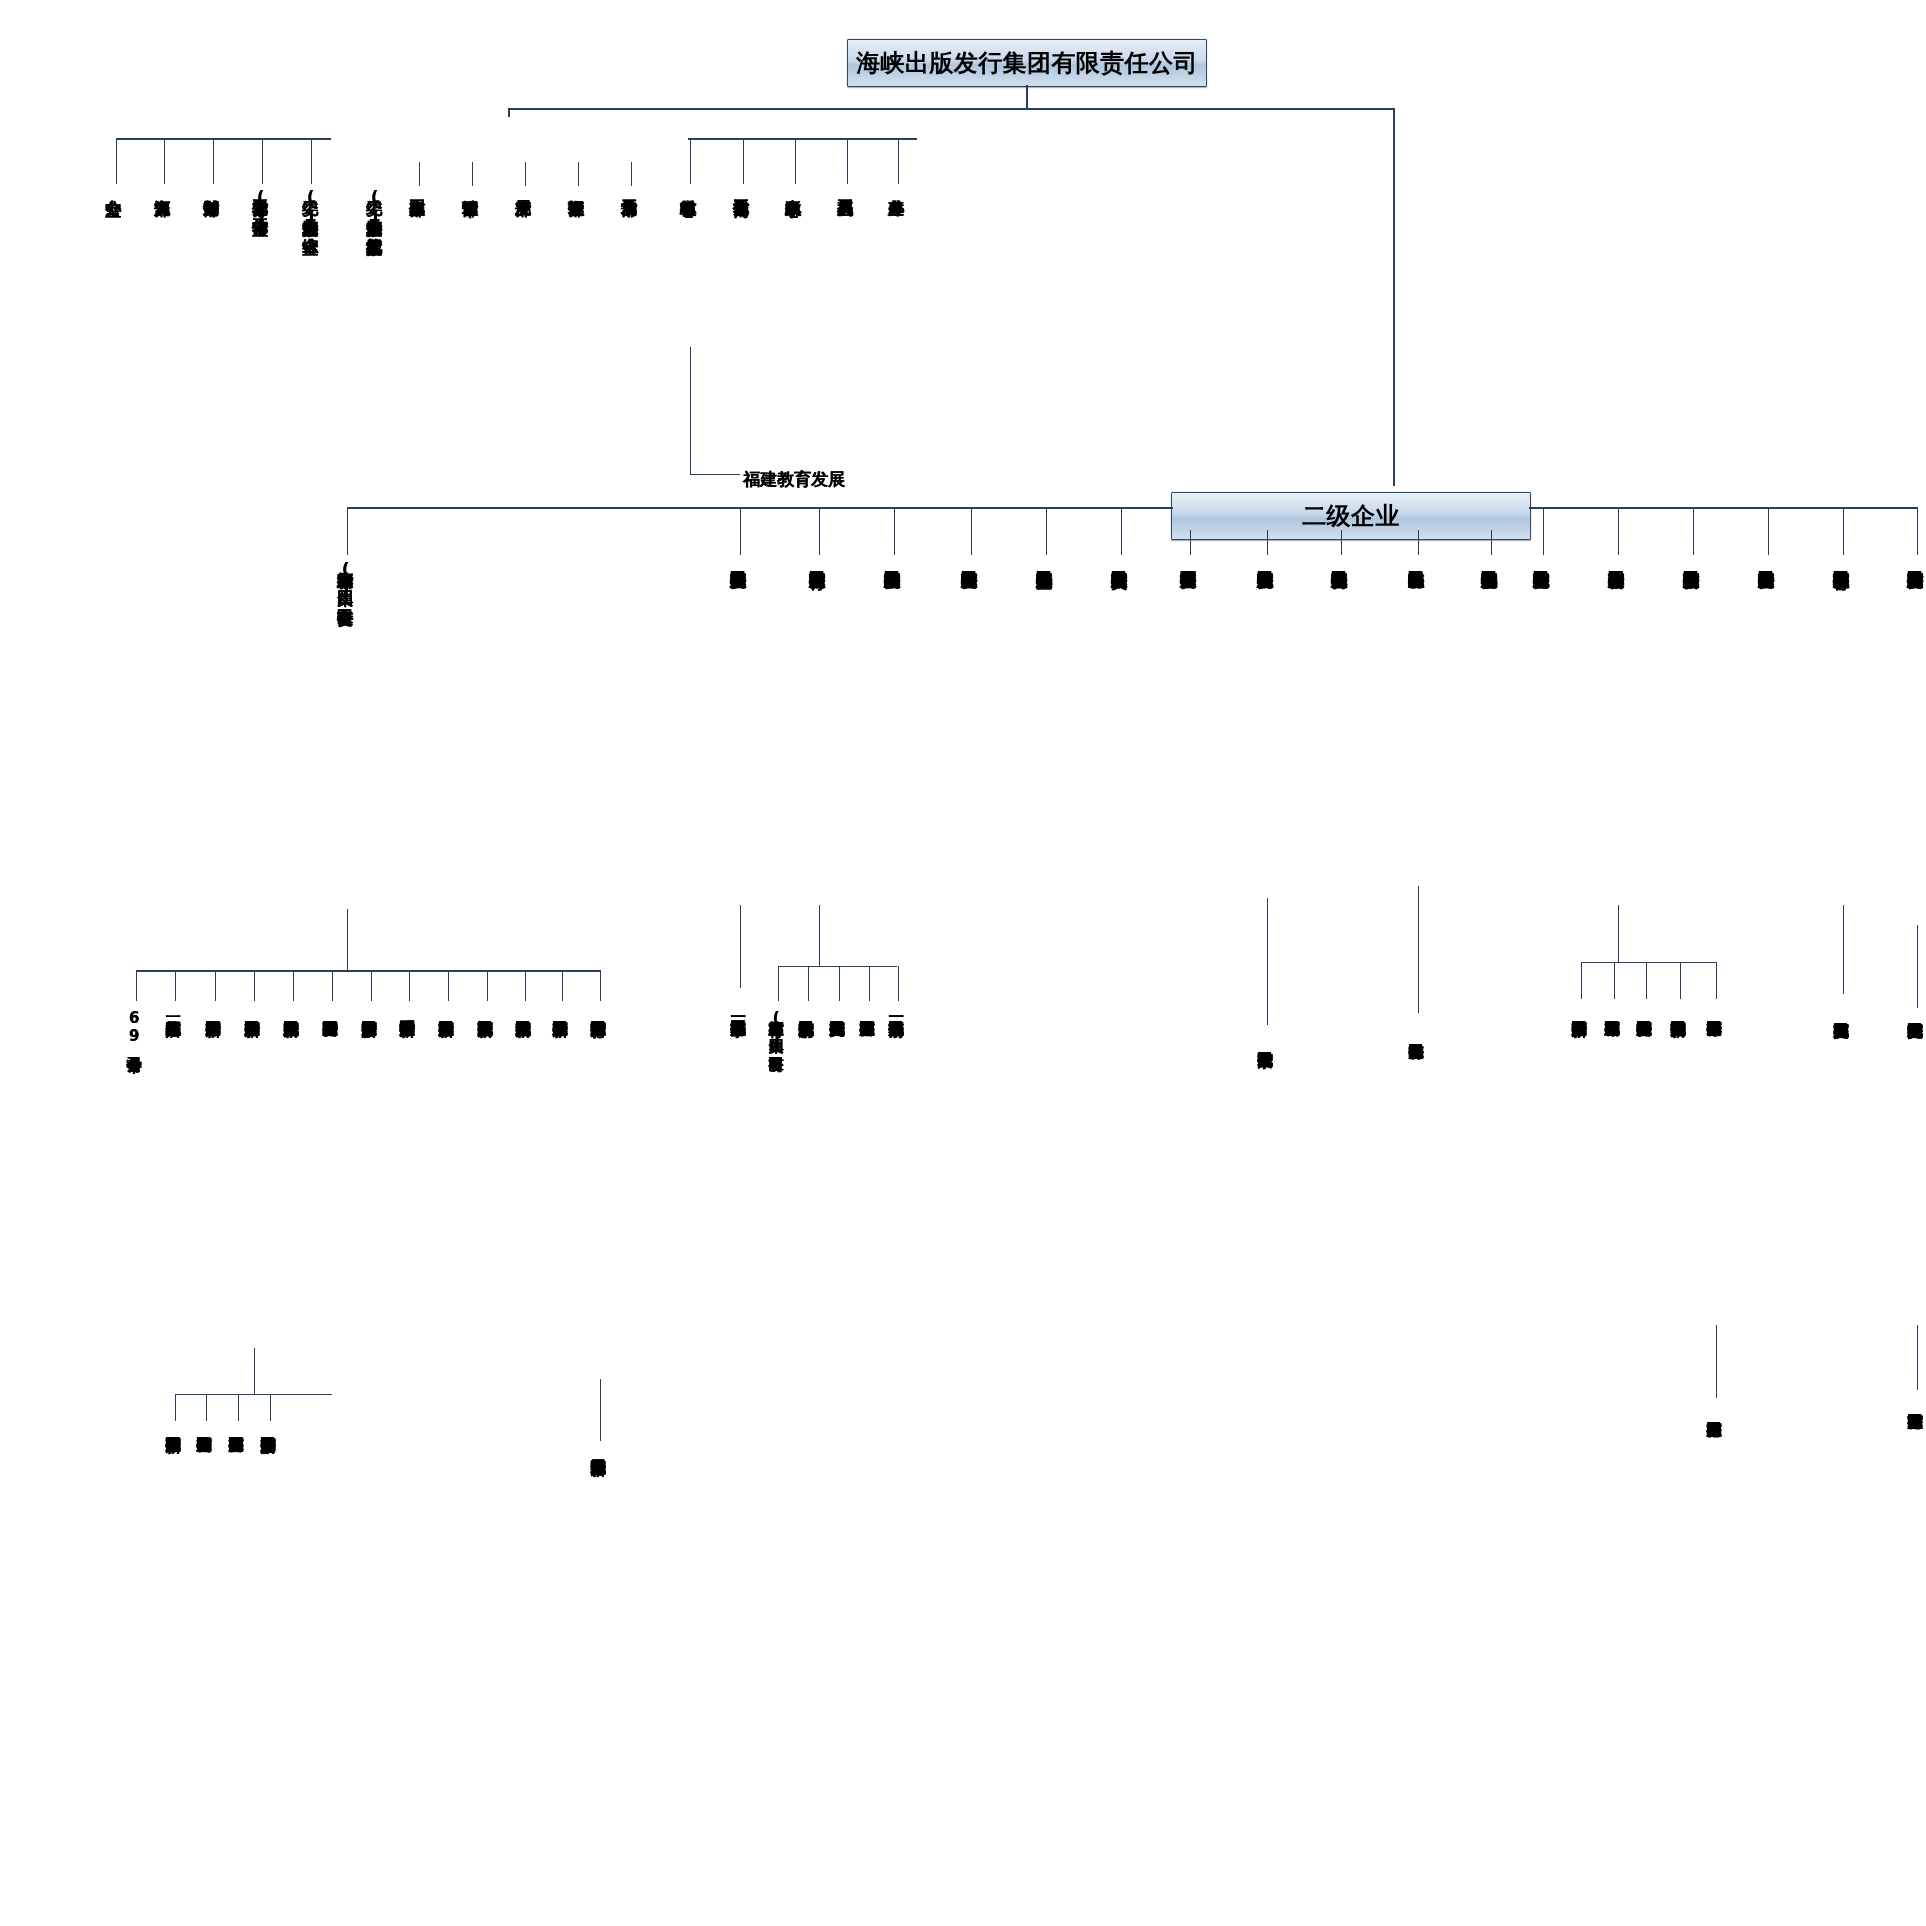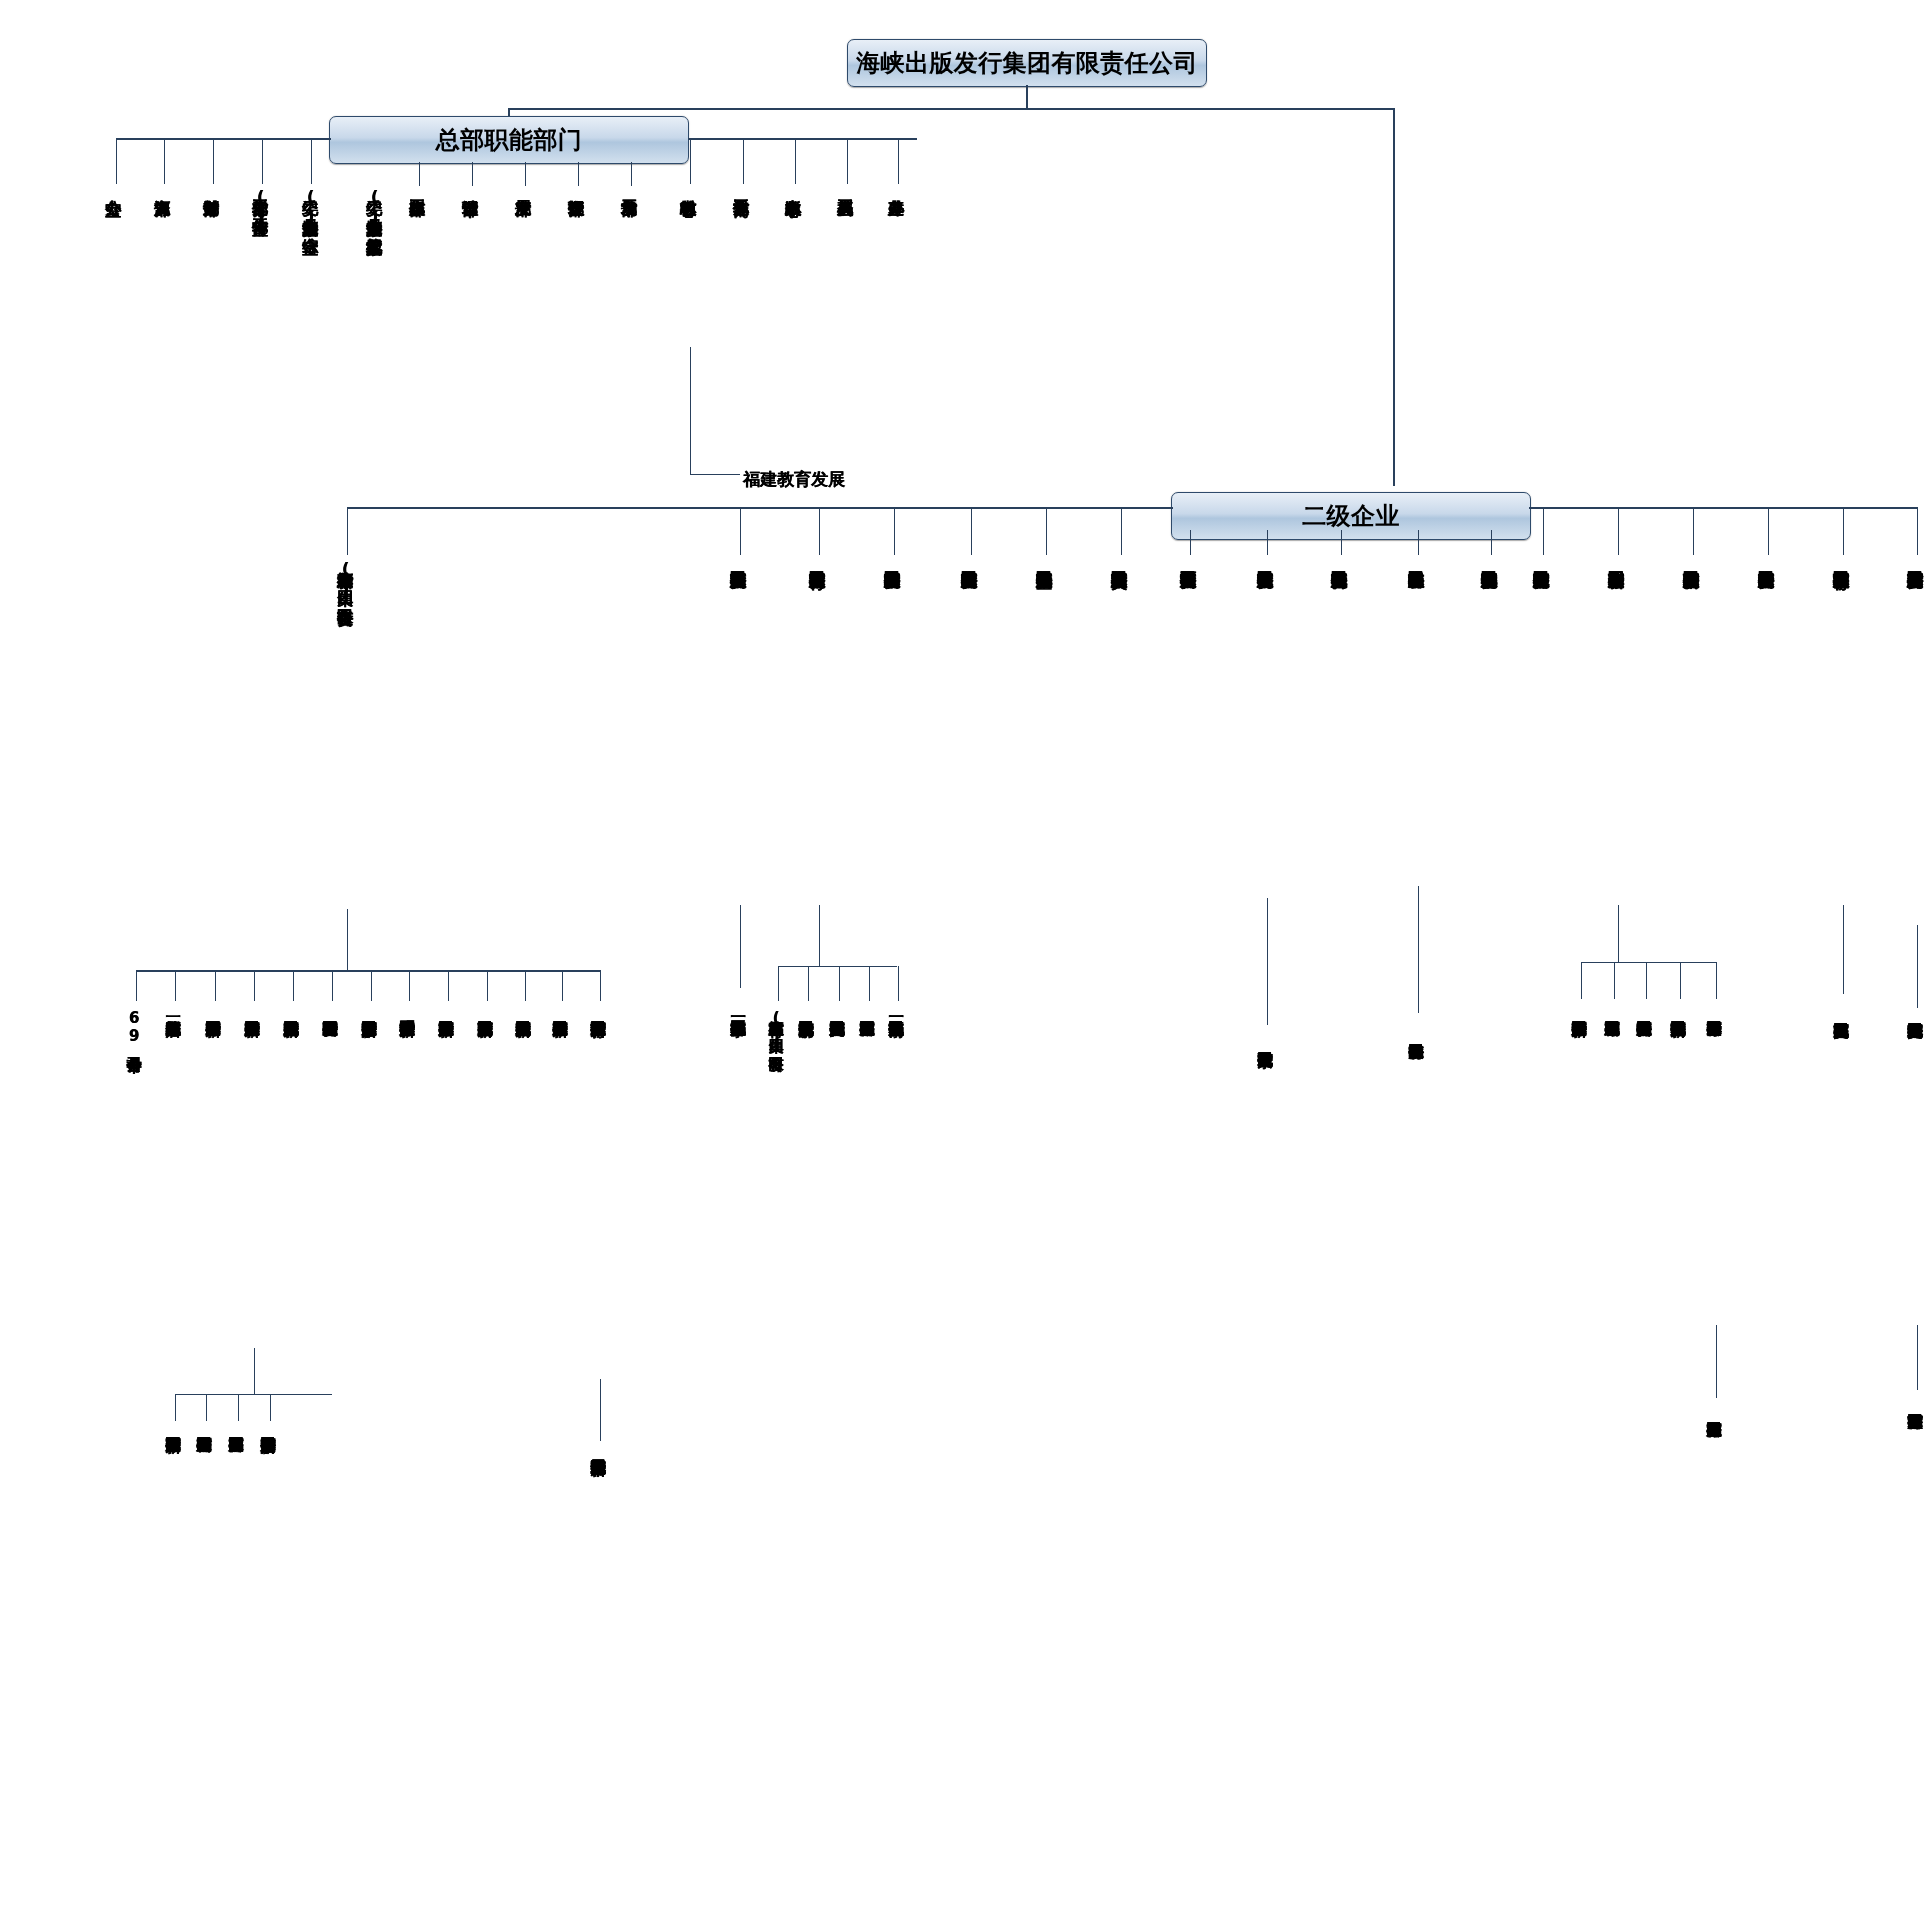--- a/index.html
+++ b/index.html
@@ -3,21 +3,21 @@
 <meta charset="utf-8">
 <style>
   html,body{margin:0;padding:0;background:#ffffff;}
   body{font-family:"DejaVu Sans","Liberation Sans",sans-serif;}
   #canvas{position:relative;width:2022px;height:1926px;background:#fff;overflow:hidden;}
 
   
   .node-box{
     position:absolute;
     border:1.2px solid #2e4a6b;
-    border-radius:7px;
+    border-radius:1px;
     background:linear-gradient(to bottom,#e8eff7 0%,#c8d8ea 45%,#aec6de 55%,#d2e0ee 100%);
     box-shadow:0 0.8px 1.2px rgba(0,0,0,.35);
     display:flex;align-items:center;justify-content:center;
     color:#000;
     font-weight:bold;
     letter-spacing:0.4px;
     white-space:nowrap;
   }
   #root-box{left:847px;top:39px;width:358px;height:46px;font-size:24px;}
   #hq-box{left:329px;top:116px;width:358px;height:46px;font-size:24px;}
@@ -65,23 +65,20 @@
   </div>
 
   <div class="vline thick" style="left:1026px;top:85px;height:24px;"></div>
 
   <div class="hline thick" style="left:508px;top:108px;width:886px;"></div>
 
   <div class="vline thick" style="left:508px;top:108px;height:8.5px;"></div>
 
   <div class="vline thick" style="left:1393px;top:108px;height:378px;"></div>
 
-  <div class="node-box" id="hq-box">
-    <span>总部职能部门</span>
-  </div>
 
   <div class="hline thick" style="left:116px;top:138px;width:215px;"></div>
 
   <div class="hline thick" style="left:688px;top:138px;width:229px;"></div>
 
   <div class="vline" style="left:116px;top:138px;height:46px;"></div>
   <div class="vline" style="left:164px;top:138px;height:46px;"></div>
   <div class="vline" style="left:213px;top:138px;height:46px;"></div>
   <div class="vline" style="left:262px;top:138px;height:46px;"></div>
   <div class="vline" style="left:311px;top:138px;height:46px;"></div>

